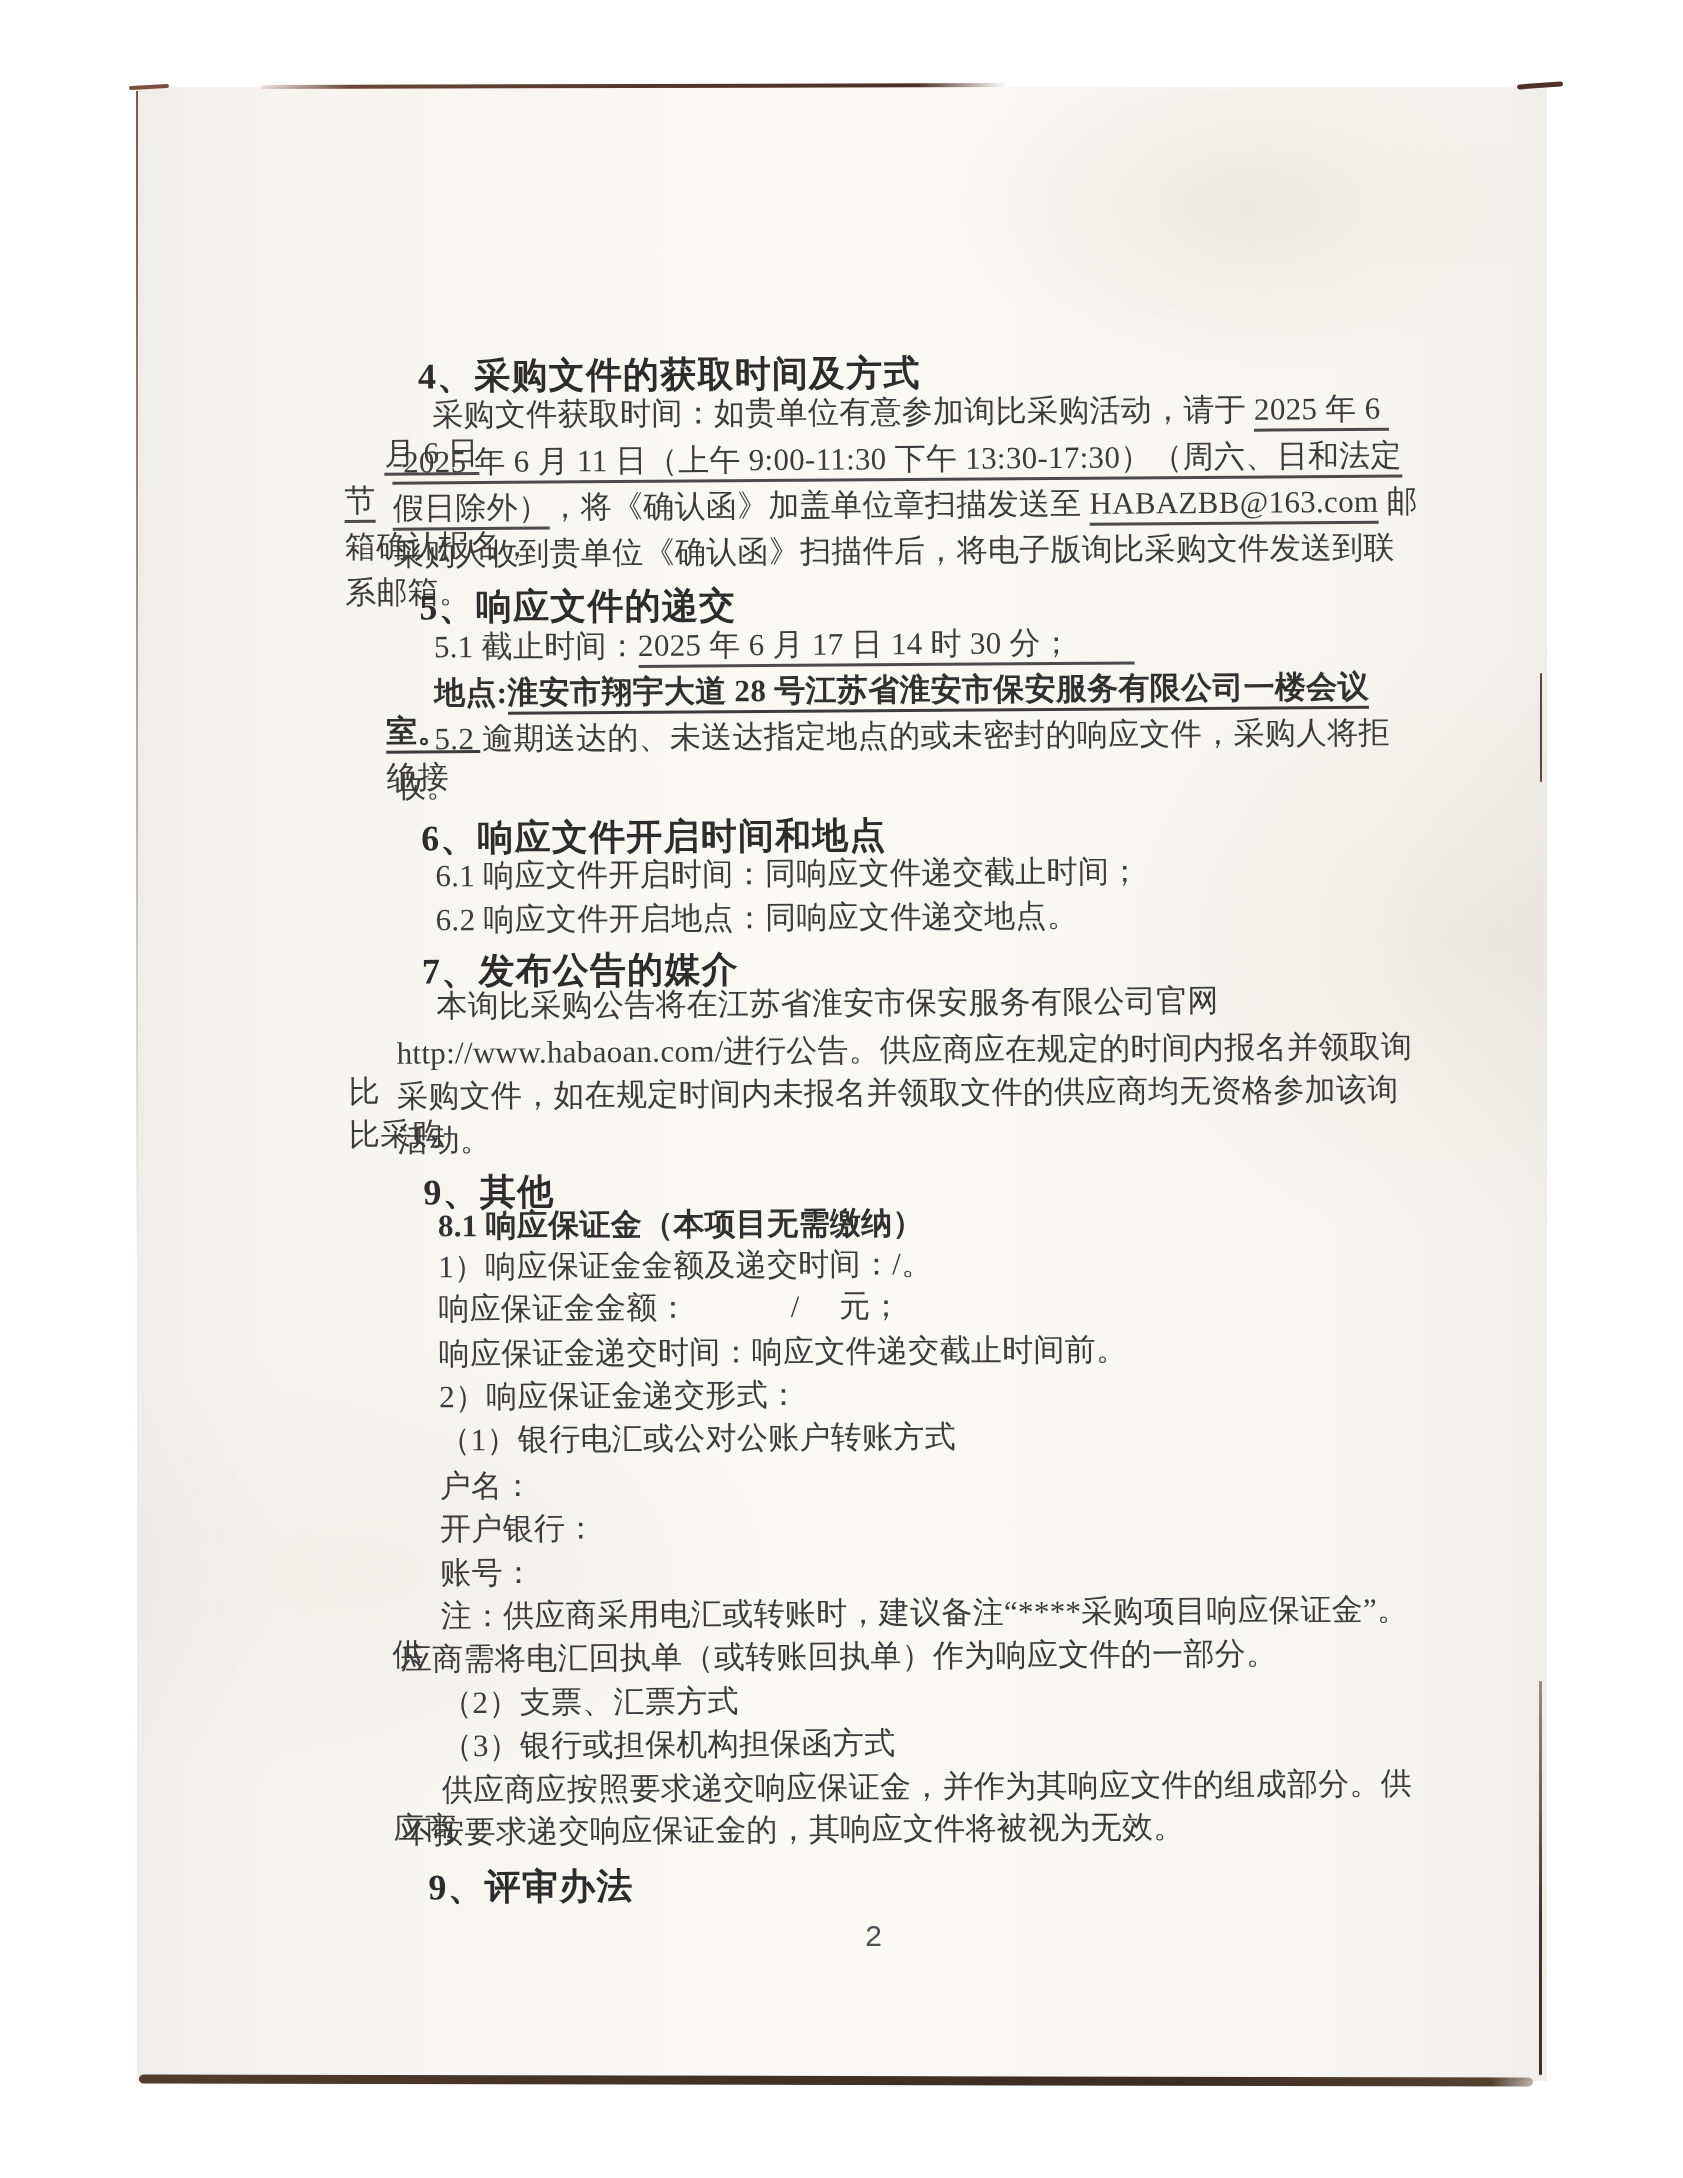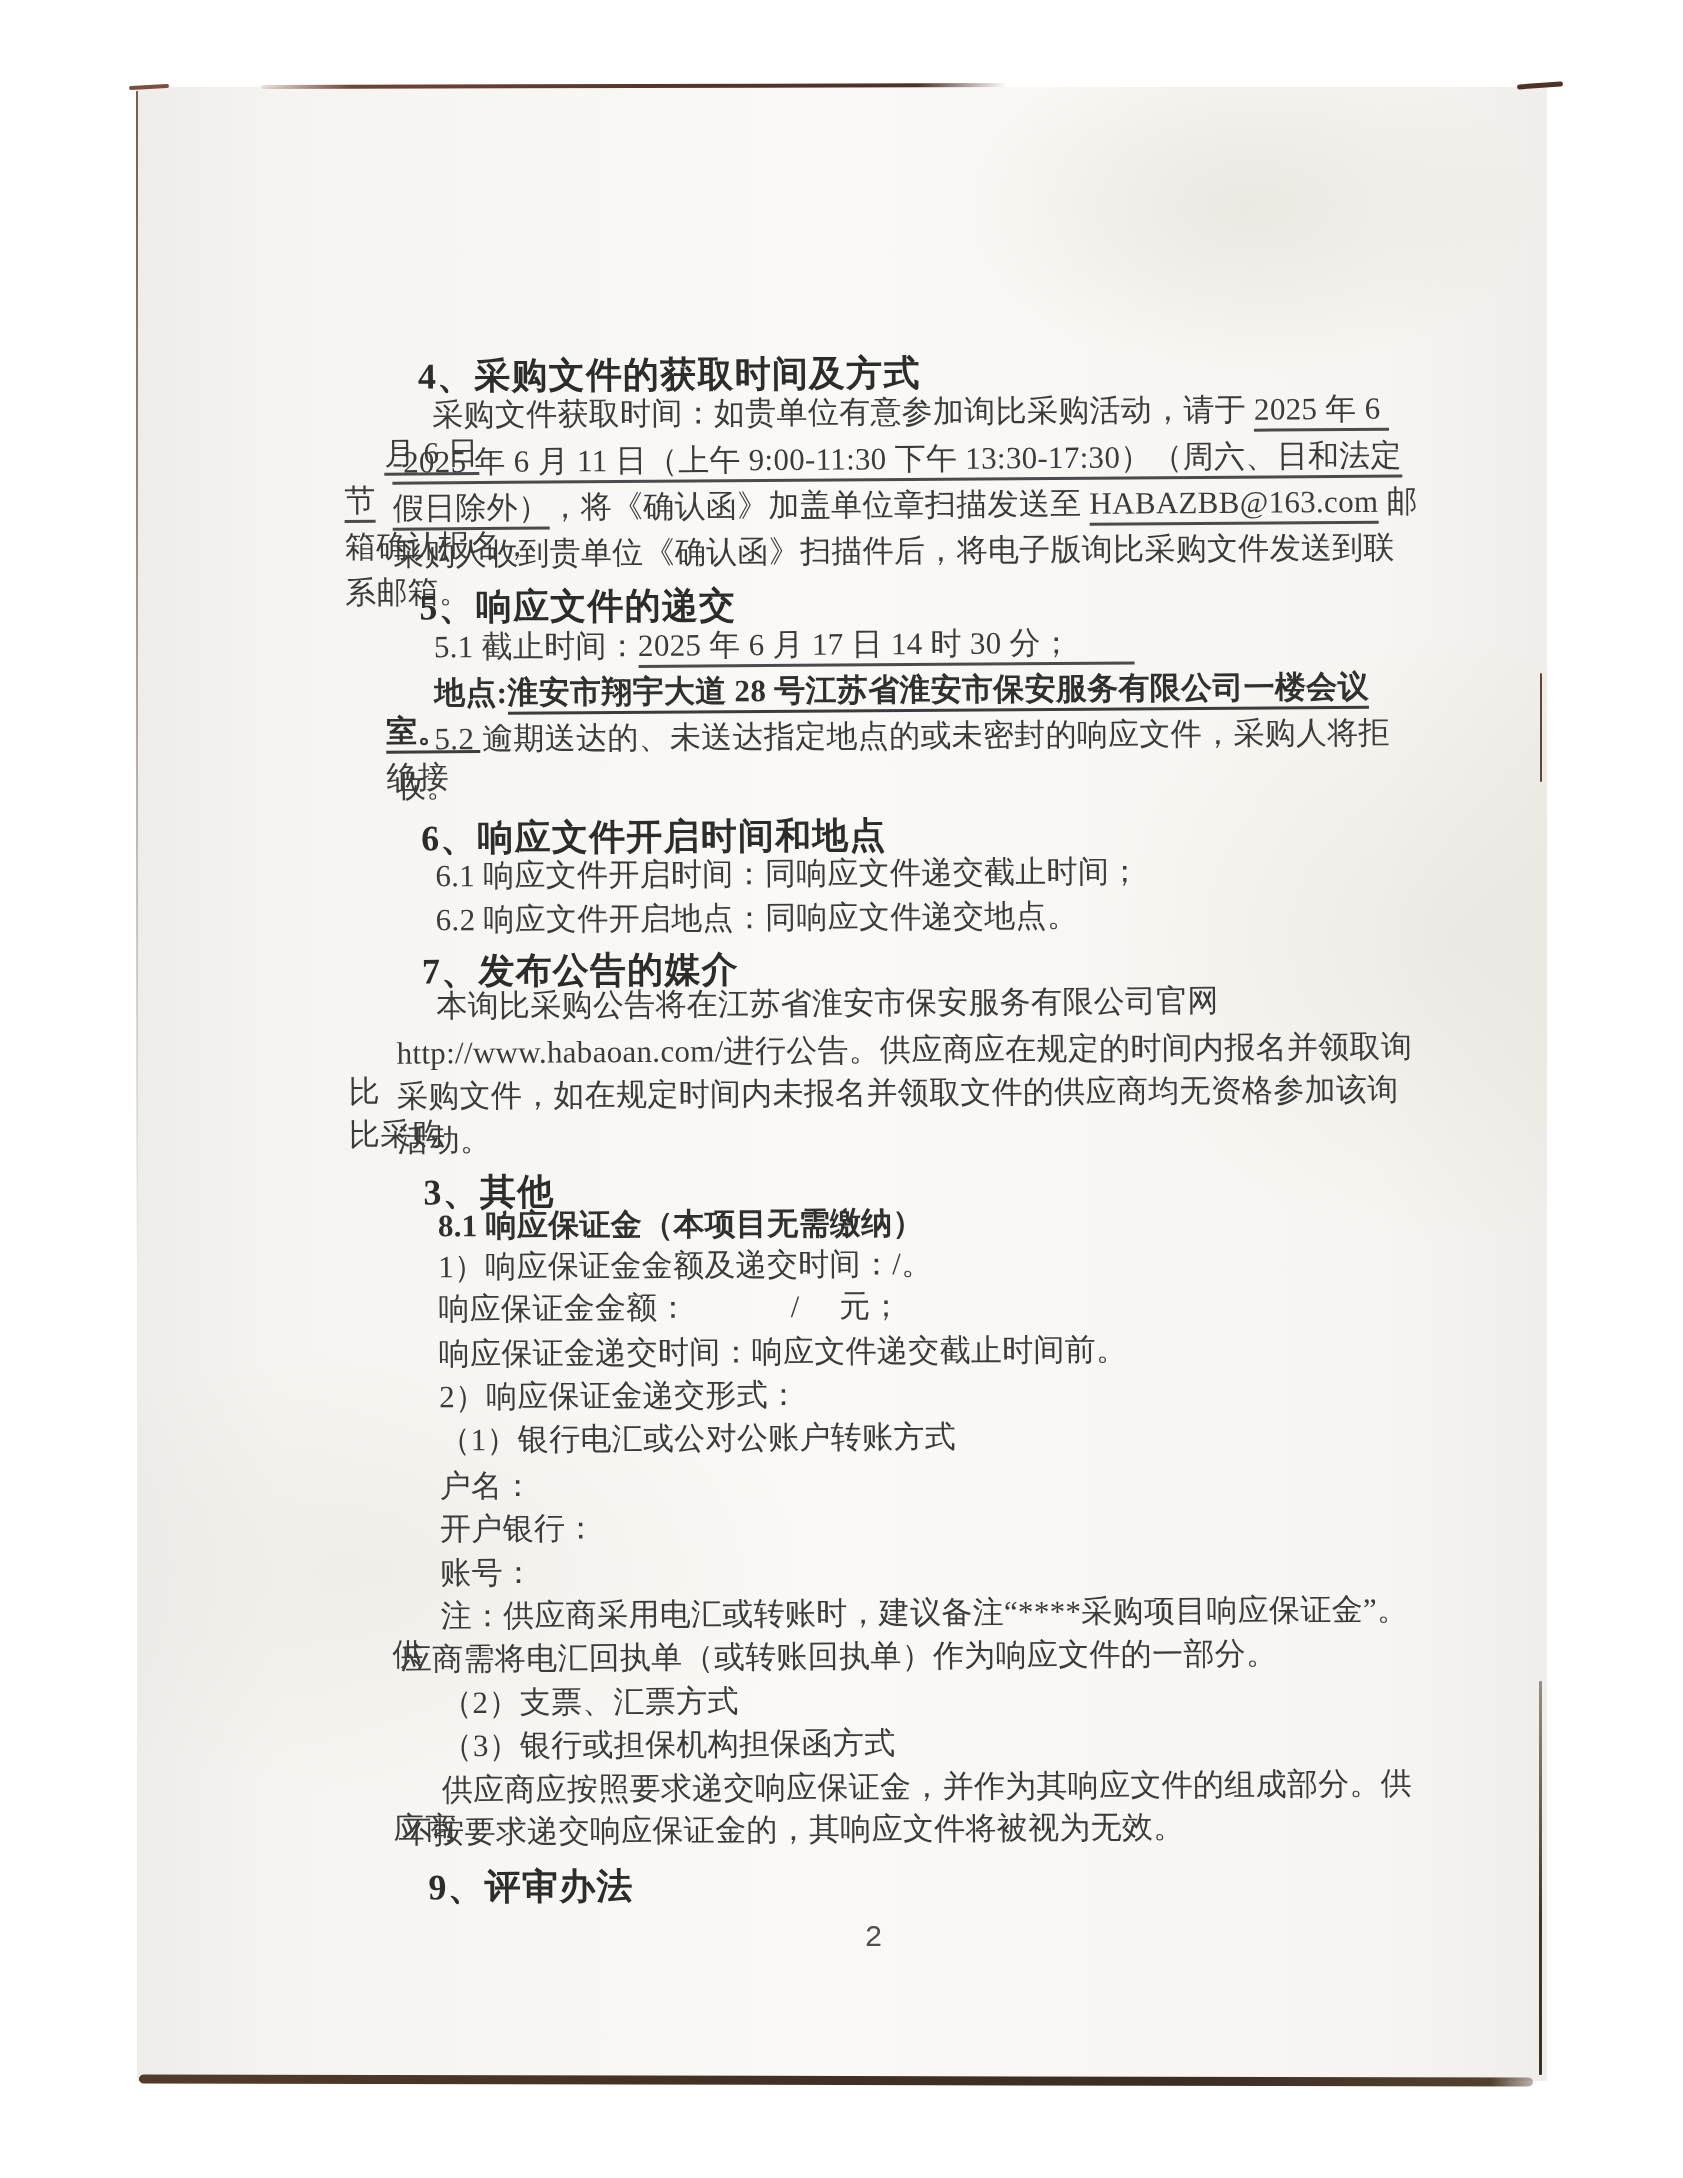--- a/index.html
+++ b/index.html
@@ -134,21 +134,21 @@
 
     <div class="line" style="top:1040px">
       <span>采购文件，如在规定时间内未报名并领取文件的供应商均无资格参加该询比采购</span>
     </div>
 
     <div class="line" style="top:1084px">
       <span>活动。</span>
     </div>
 
     <div class="line hd" style="top:1128px">
-      <span>3、其他</span>
+      <span>9、其他</span>
     </div>
 
     <div class="line ind b" style="top:1170px">
       <span>8.1 响应保证金（本项目无需缴纳）</span>
     </div>
 
     <div class="line ind" style="top:1211px">
       <span>1）响应保证金金额及递交时间：/。</span>
     </div>
 

